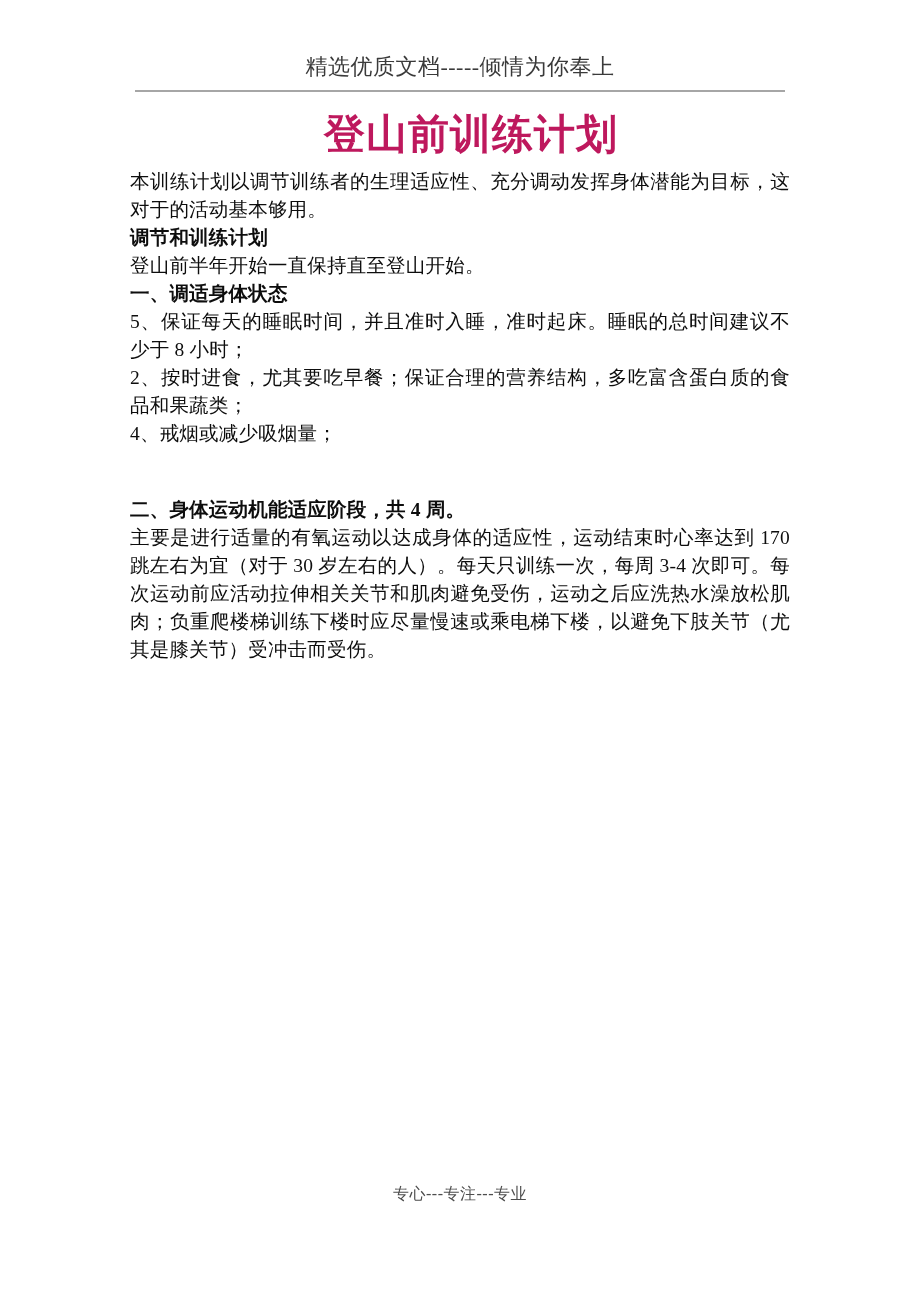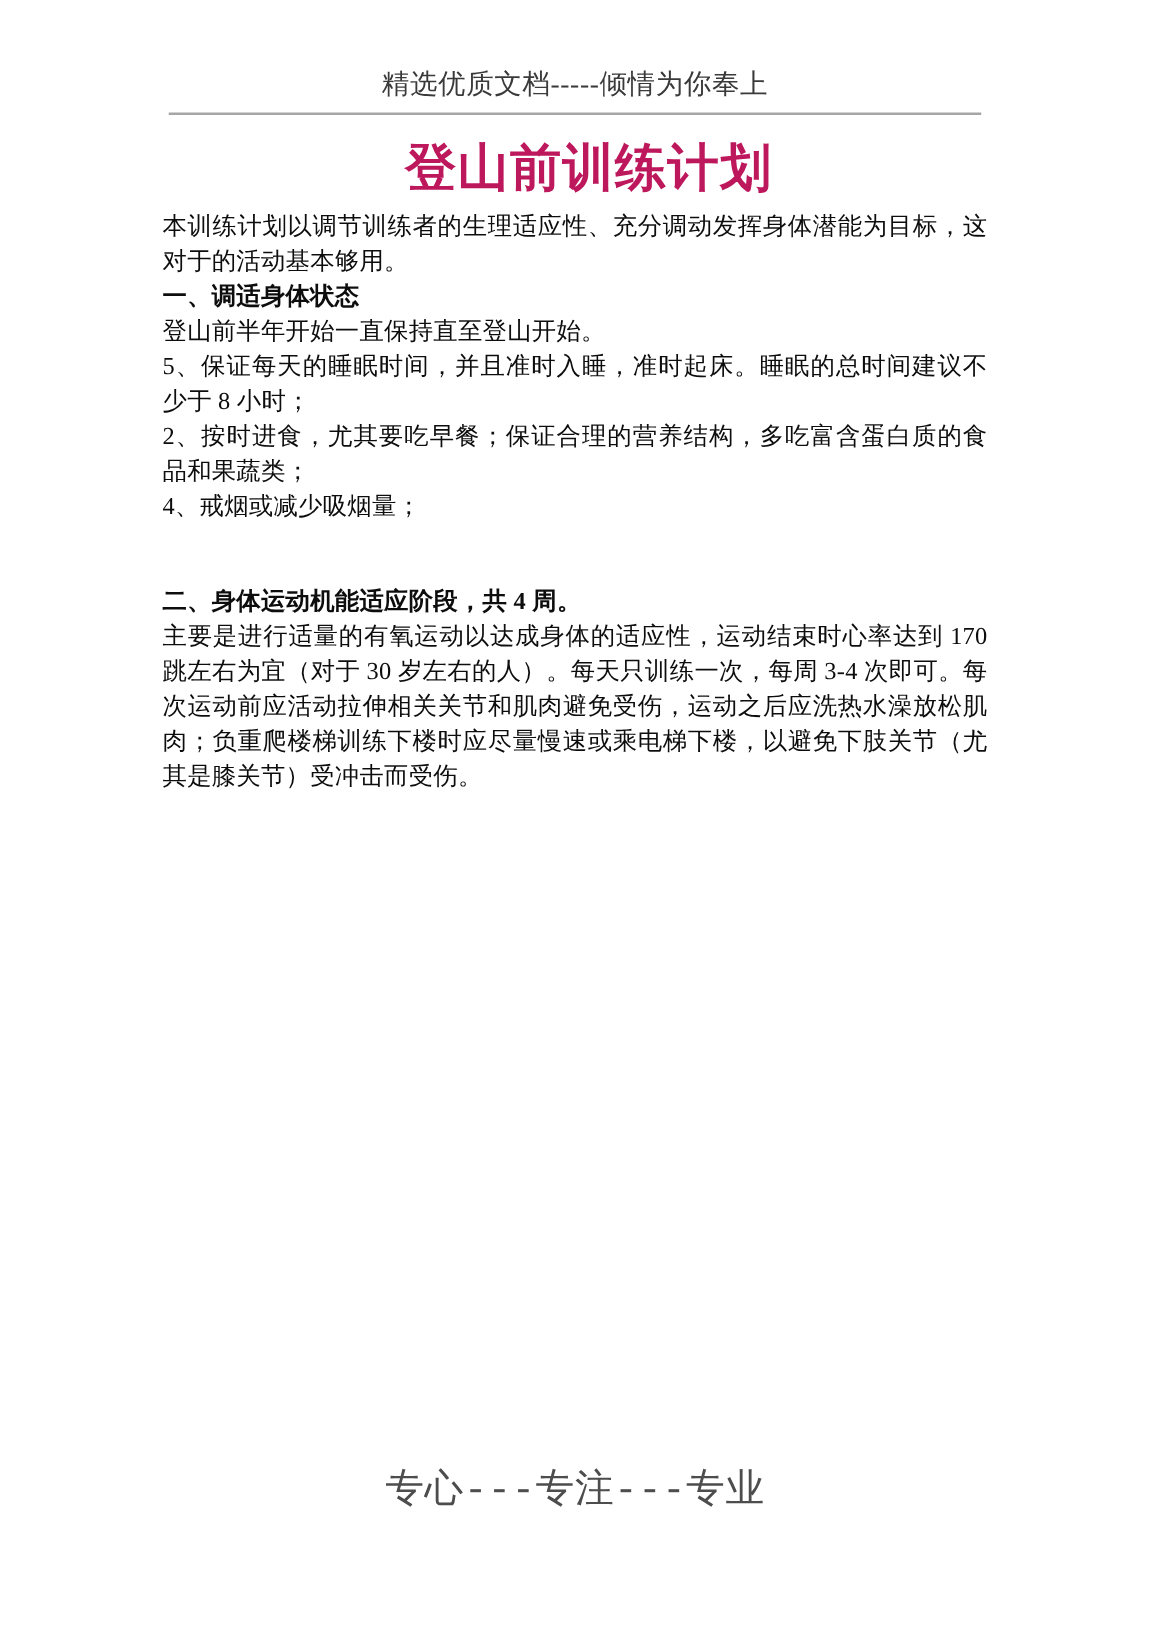--- a/index.html
+++ b/index.html
@@ -88,44 +88,45 @@
     line-height: 48px;
   }
 
   
   .footer-text {
     position: absolute;
     top: 1178px;
     left: 0;
     width: 920px;
     text-align: center;
-    font-family: Liberation Mono, monospace;
-    font-size: 31px;
+    font-family: Liberation Serif, serif;
+    font-size: 16px;
     line-height: 32px;
     color: #4d4d4d;
     letter-spacing: 0.5px;
     white-space: nowrap;
   }
 </style>
 </head>
 <body>
 
 <div class="page">
 
   <div class="header-zone">
     <div class="header-text">精选优质文档-----倾情为你奉上</div>
     <div class="header-rule"></div>
   </div>
 
   <div class="doc-title">登山前训练计划</div>
 
   <div class="body-zone">
       <p class="para">本训练计划以调节训练者的生理适应性、充分调动发挥身体潜能为目标，这对于的活动基本够用。</p>
+      <p class="para bold">调节和训练计划</p>
+      <p class="para">登山前半年开始一直保持直至登山开始。</p>
       <p class="para bold">一、调适身体状态</p>
-      <p class="para">登山前半年开始一直保持直至登山开始。</p>
       <p class="para">5、保证每天的睡眠时间，并且准时入睡，准时起床。睡眠的总时间建议不少于 8 小时；</p>
       <p class="para">2、按时进食，尤其要吃早餐；保证合理的营养结构，多吃富含蛋白质的食品和果蔬类；</p>
       <p class="para">4、戒烟或减少吸烟量；</p>
       <p class="para spacer"></p>
       <p class="para bold">二、身体运动机能适应阶段，共 4 周。</p>
       <p class="para">主要是进行适量的有氧运动以达成身体的适应性，运动结束时心率达到 170 跳左右为宜（对于 30 岁左右的人）。每天只训练一次，每周 3-4 次即可。每次运动前应活动拉伸相关关节和肌肉避免受伤，运动之后应洗热水澡放松肌肉；负重爬楼梯训练下楼时应尽量慢速或乘电梯下楼，以避免下肢关节（尤其是膝关节）受冲击而受伤。</p>
     </div>
 
   <div class="footer-text">专心---专注---专业</div>
 

